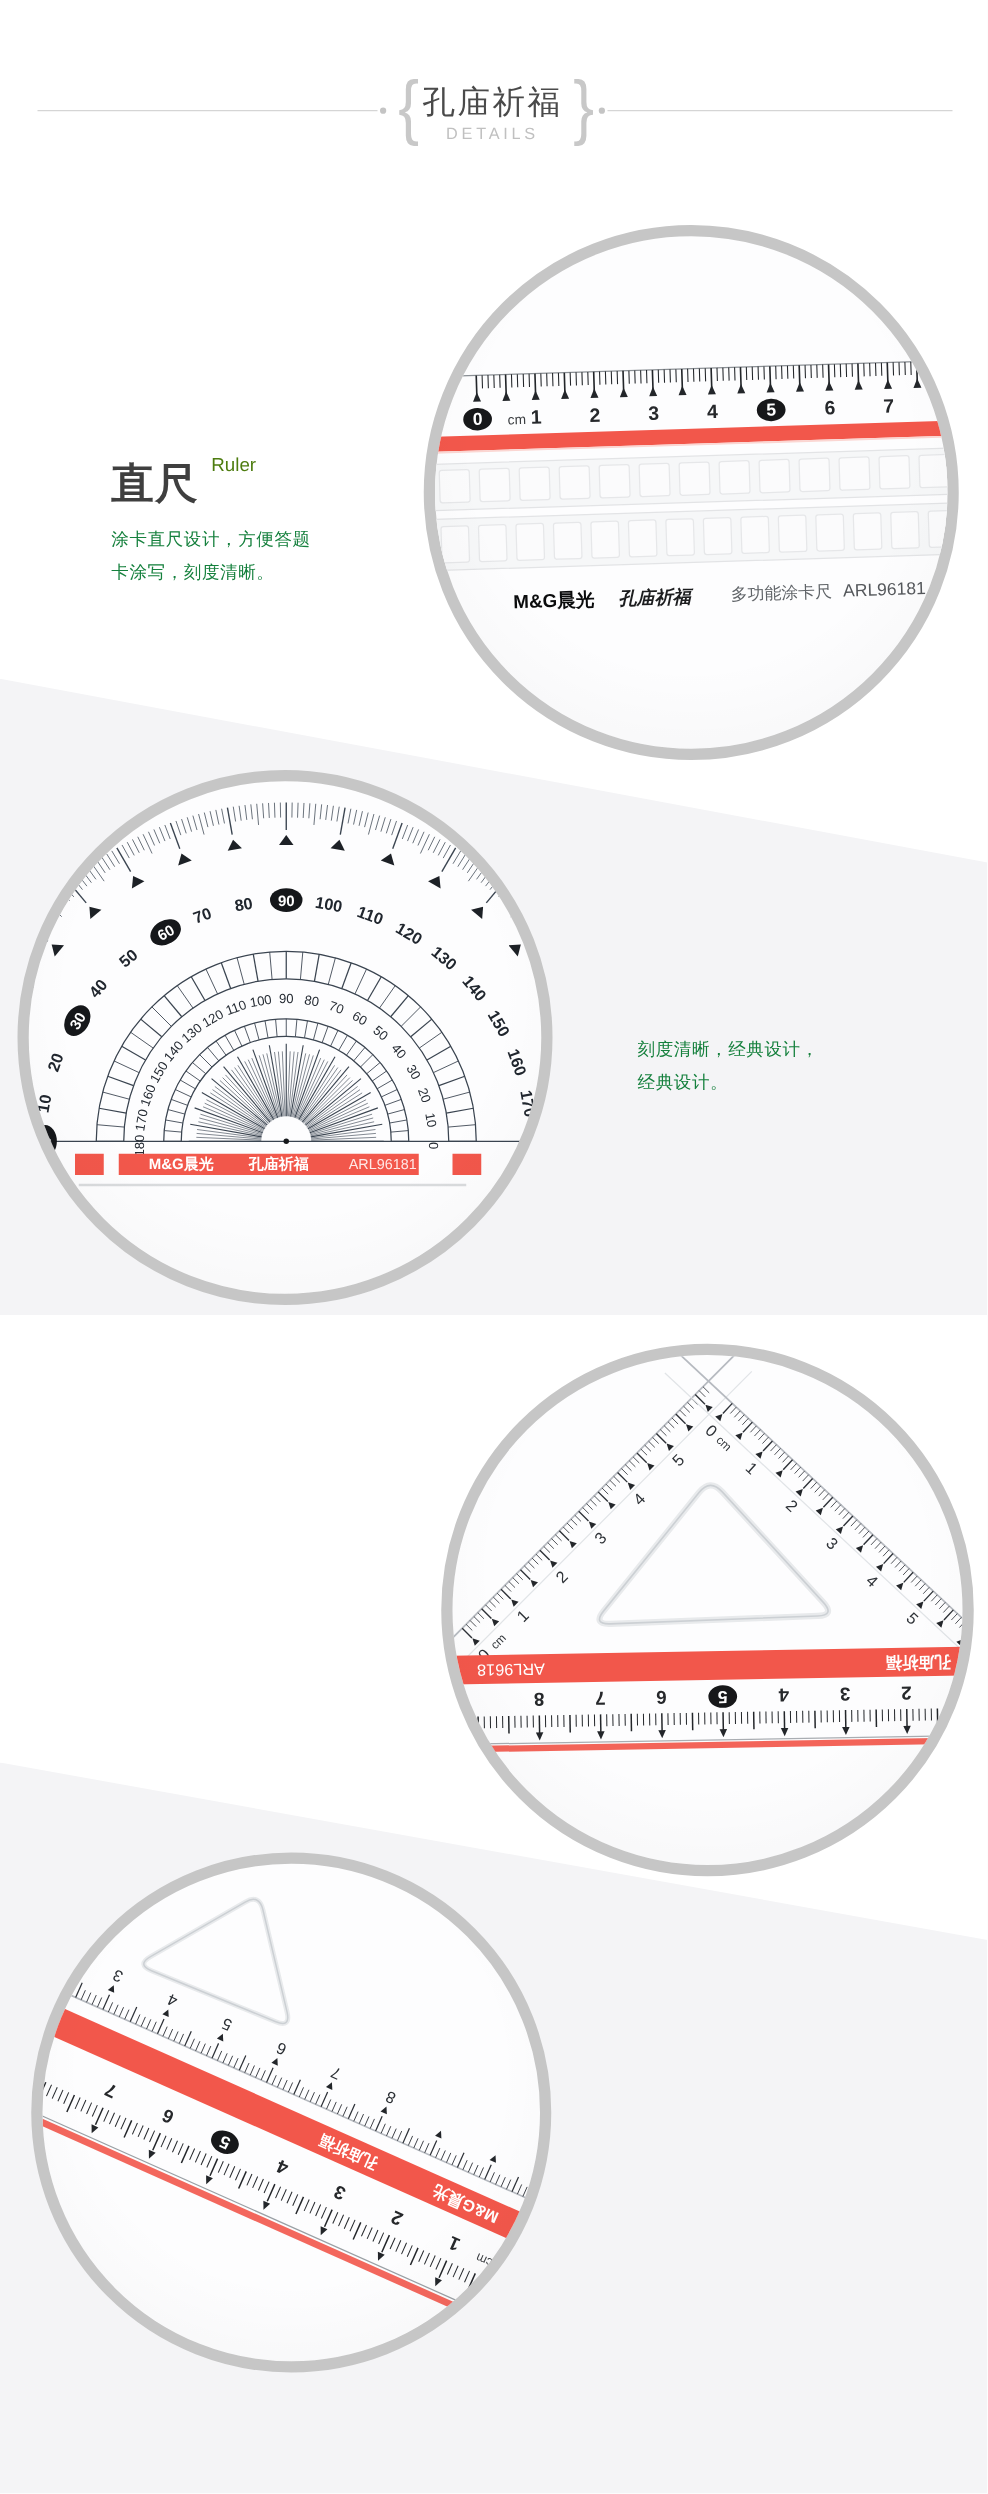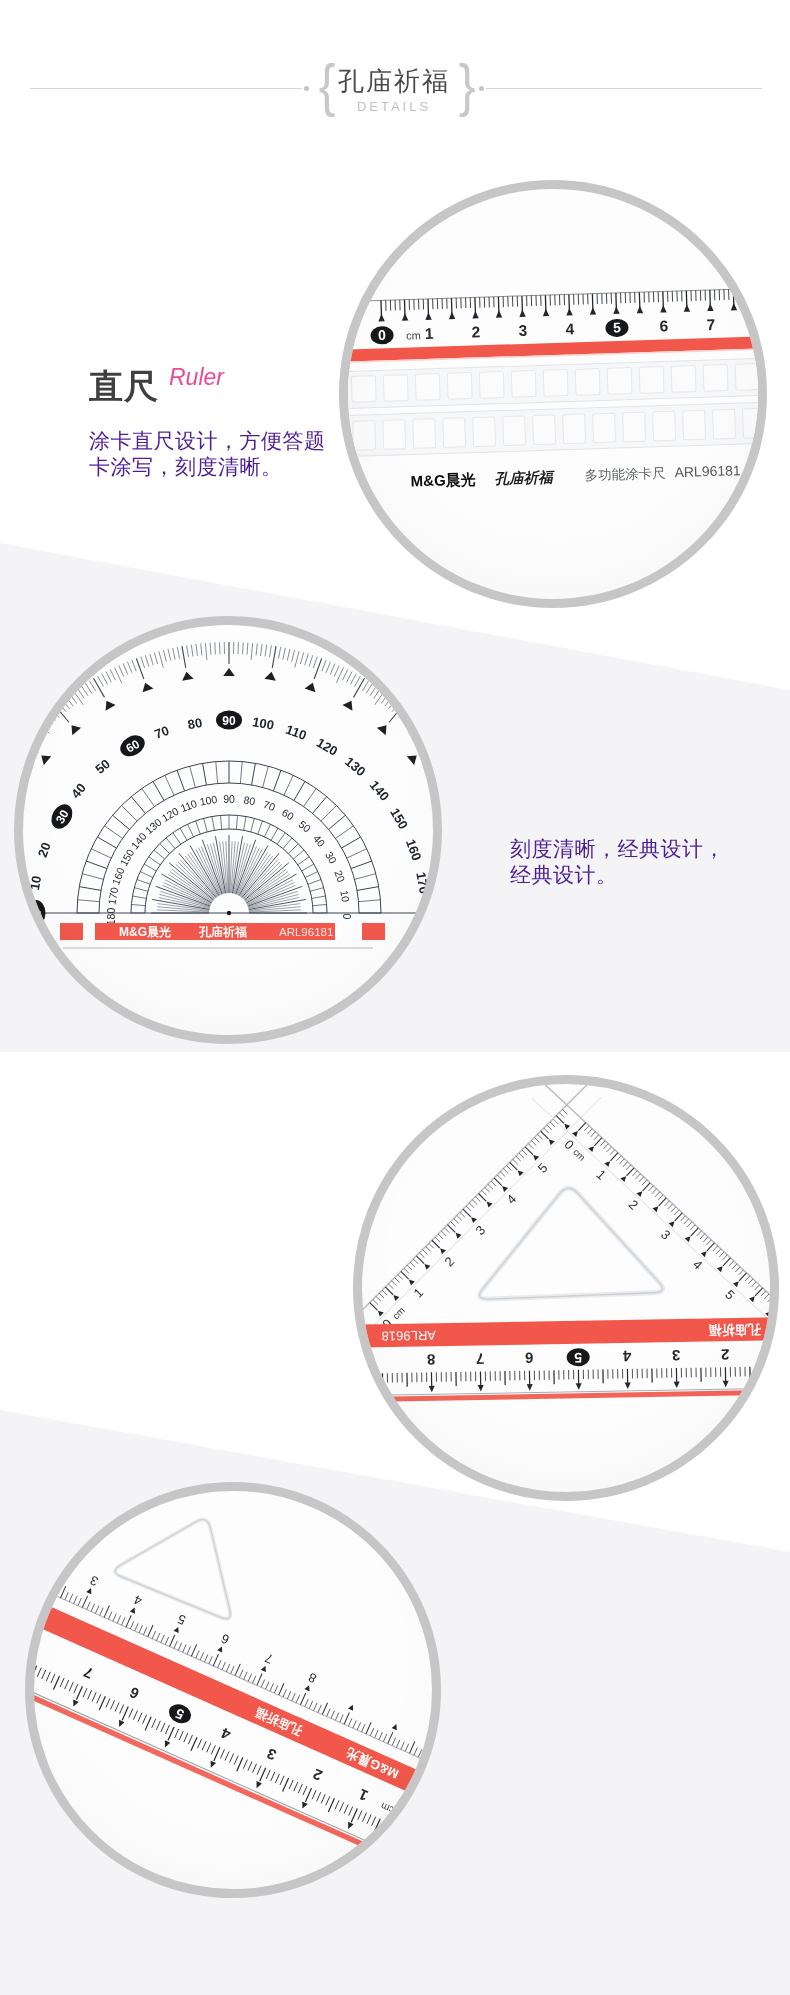--- a/index.html
+++ b/index.html
@@ -20,22 +20,22 @@
   .hdr-brace.left{left:327px;} .hdr-brace.right{left:467px;}
   .hdr-title{position:absolute;left:394px;top:64px;transform:translateX(-50%);
              font-size:26px;letter-spacing:2px;color:#4a4a4a;white-space:nowrap;}
   .hdr-sub{position:absolute;left:394px;top:99px;transform:translateX(-50%);
            font-size:13px;letter-spacing:3px;color:#c0c0c0;white-space:nowrap;}
 
   
   .feature-text{position:absolute;z-index:3;}
   .ft-title{display:flex;align-items:flex-start;gap:10px;white-space:nowrap;margin-top:40px;}
   .ft-cn{font-size:34px;font-weight:600;color:#3f3f3f;letter-spacing:1px;}
-  .ft-en{font-size:23px;color:#ec4899;font-style:italic;}
-  .ft-desc{margin-top:18px;font-size:21px;line-height:26px;color:#4c1d95;letter-spacing:0.5px;white-space:nowrap;}
+  .ft-en{font-size:15px;color:#4d7c0f;}
+  .ft-desc{margin-top:8px;font-size:14px;line-height:26px;color:#15803d;letter-spacing:0.5px;white-space:nowrap;}
 
   
   .photo-circle{position:absolute;border-radius:50%;border:9px solid #c6c6c6;background:#fdfdfe;
                 overflow:hidden;box-sizing:border-box;z-index:2;}
   .photo-circle::after{content:"";position:absolute;inset:0;border-radius:50%;
                 background:radial-gradient(circle at 50% 42%,rgba(0,0,0,0) 55%,rgba(0,0,0,0.04) 100%);}
   .c1{left:339px;top:180px;width:428px;height:428px;}
   .c2{left:14px;top:616px;width:428px;height:428px;}
   .c3{left:353px;top:1075px;width:426px;height:426px;}
   .c4{left:25px;top:1482px;width:416px;height:416px;}

